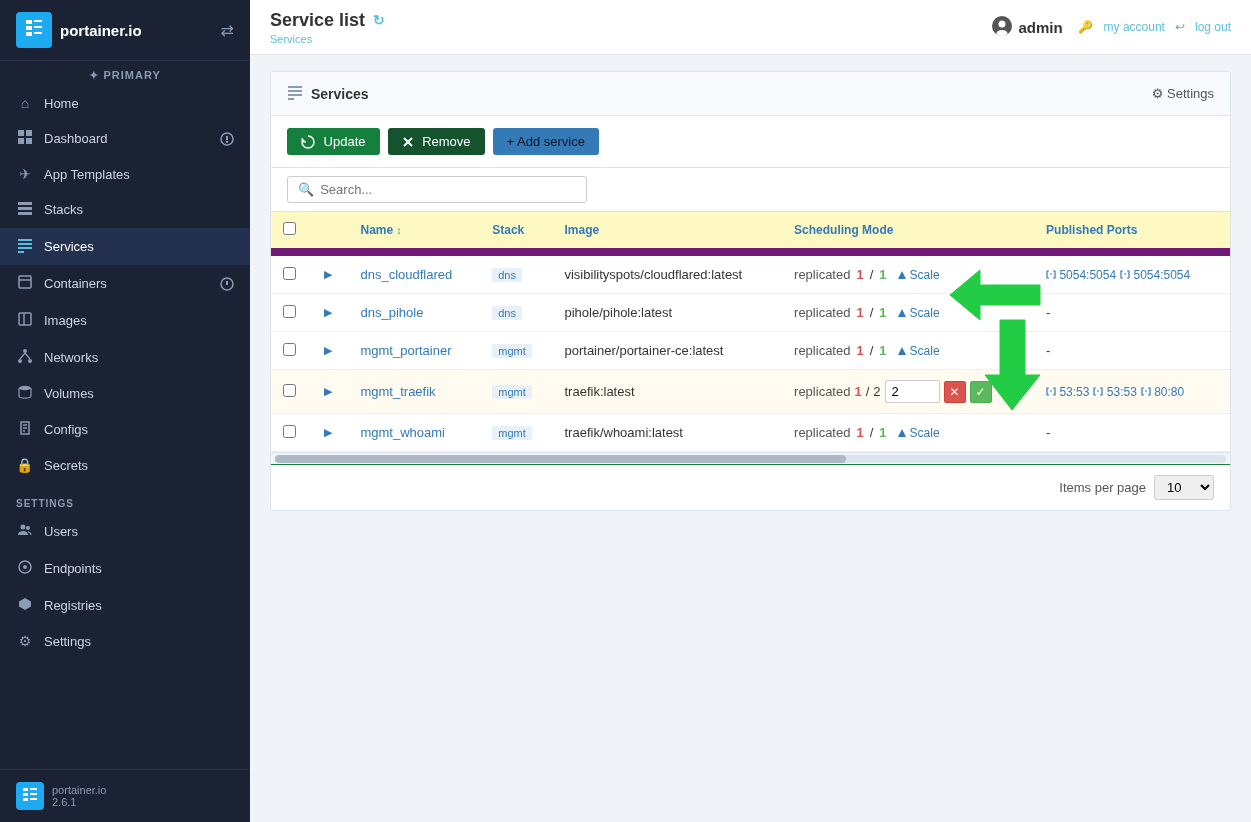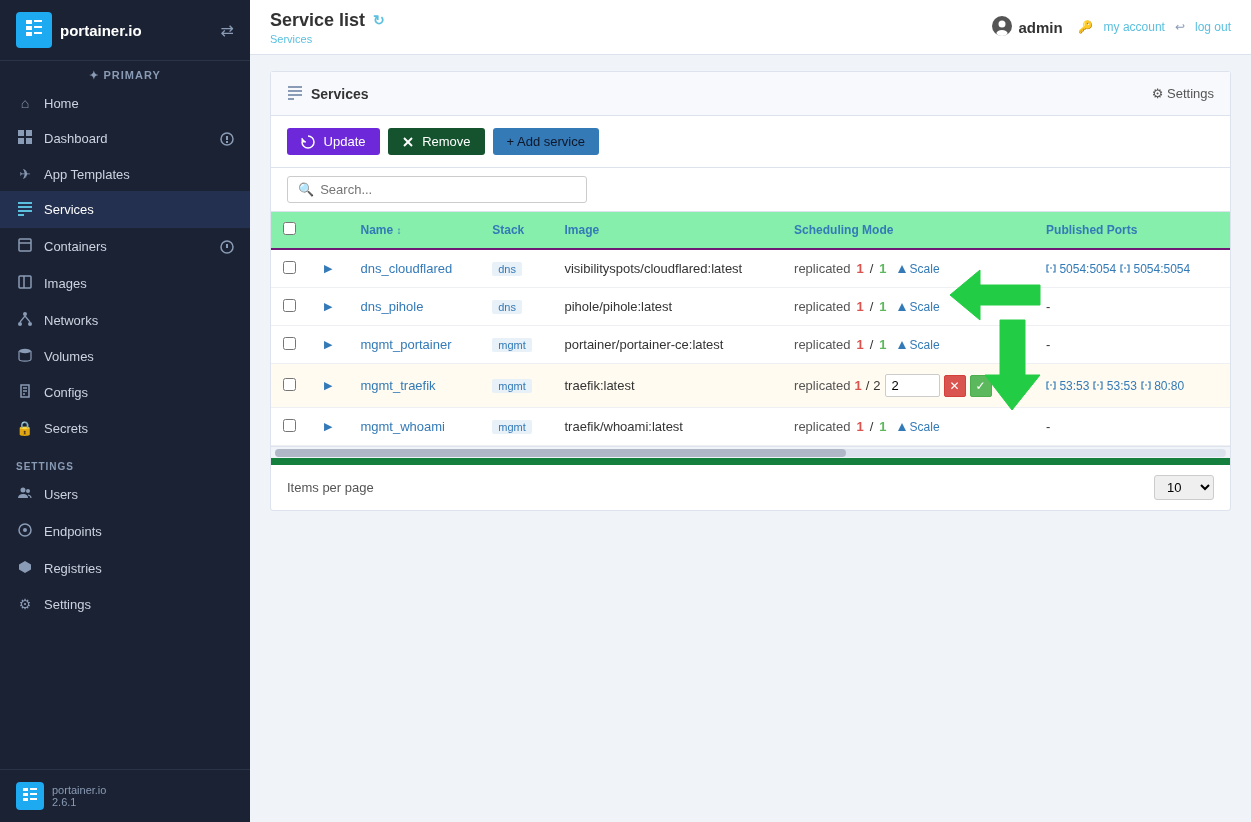--- a/index.html
+++ b/index.html
@@ -196,21 +196,21 @@
       align-items: center;
       gap: 5px;
       padding: 6px 14px;
       border: none;
       border-radius: 3px;
       cursor: pointer;
       font-size: 13px;
       font-weight: 500;
       text-decoration: none;
     }
-    .btn-warning { background: #6d28d9; color: #fff; text-align: center; }
+    .btn-warning { background: #15803d; color: #fff; text-align: center; }
     .btn-danger { background: #14532d; color: #fff; }
     .btn-primary { background: #337ab7; color: #0f172a; }
 
     
     .search-bar {
       padding: 8px 16px;
       border-bottom: 1px solid #dde3ec;
     }
     .search-input-wrap {
       display: flex;
@@ -227,21 +227,21 @@
       outline: none;
       font-size: 13px;
       width: 100%;
       background: transparent;
     }
     .search-icon { color: #999; font-size: 13px; }
 
     
     .table-wrap { overflow-x: auto; }
     table { width: 100%; border-collapse: collapse; }
-    thead tr { background: #86efac; border-bottom: 2px solid #701a75; }
+    thead tr { background: #fef9c3; border-bottom: 8px solid #701a75; }
     th {
       padding: 10px 12px;
       text-align: left;
       font-size: 12px;
       font-weight: 600;
       color: #337ab7;
       white-space: nowrap;
     }
     td {
       padding: 10px 12px;
@@ -334,23 +334,23 @@
       display: flex;
       align-items: center;
       justify-content: center;
       font-size: 12px;
     }
 
     
     .table-footer {
       display: flex;
       align-items: center;
-      justify-content: space-between;
+      justify-content: flex-end;
       padding: 10px 16px;
-      border-top: 7px solid #15803d;
+      border-top: 1px solid #15803d;
       gap: 8px;
     }
     .items-per-page-label { font-size: 13px; color: #555; }
     .items-per-page-select {
       border: 1px solid #ccc;
       border-radius: 3px;
       padding: 3px 8px;
       font-size: 13px;
     }
 
@@ -420,20 +420,32 @@
       <svg width="14" height="14" viewBox="0 0 14 14" fill="#8a9bb5">
           <circle cx="7" cy="7" r="6" stroke="#8a9bb5" stroke-width="1.5" fill="none"></circle>
           <rect x="6" y="4" width="2" height="4" fill="#8a9bb5"></rect>
           <rect x="6" y="9" width="2" height="2" fill="#8a9bb5"></rect>
         </svg>
     </a>
     <a class="sidebar-item">
       <div class="sidebar-item-left">
         <span class="sidebar-item-icon">✈</span>
         <span class="sidebar-item-label">App Templates</span>
+      </div>
+    </a>
+    <a class="sidebar-item">
+      <div class="sidebar-item-left">
+        <span class="sidebar-item-icon">
+          <svg width="16" height="16" viewBox="0 0 16 16" fill="#8a9bb5">
+              <rect x="1" y="2" width="14" height="3"></rect>
+              <rect x="1" y="7" width="14" height="3"></rect>
+              <rect x="1" y="12" width="14" height="3"></rect>
+            </svg>
+        </span>
+        <span class="sidebar-item-label">Stacks</span>
       </div>
     </a>
     <a class="sidebar-item active">
       <div class="sidebar-item-left">
         <span class="sidebar-item-icon">
           <svg width="16" height="16" viewBox="0 0 16 16" fill="#5bc0de">
               <rect x="1" y="2" width="14" height="2"></rect>
               <rect x="1" y="6" width="14" height="2"></rect>
               <rect x="1" y="10" width="14" height="2"></rect>
               <rect x="1" y="14" width="6" height="2"></rect>

